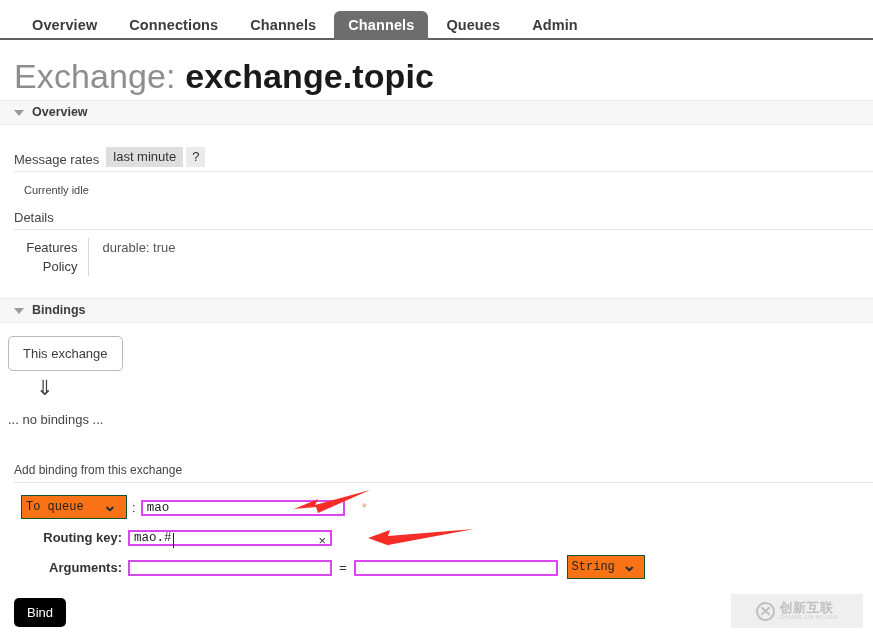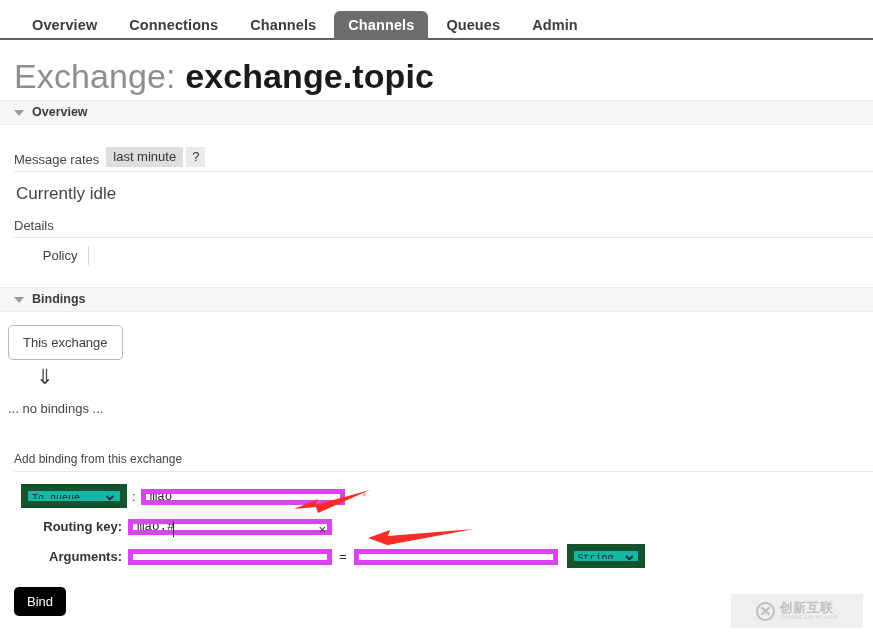--- a/index.html
+++ b/index.html
@@ -105,22 +105,22 @@
     margin-top: 8px;
   }
   .help-chip {
     background: #eaeaea;
     color: #333;
     padding: 2px 6px 3px 6px;
     cursor: pointer;
   }
 
   #idle-line {
-    margin: 12px 0 0 16px;
-    font-size: 17px;
+    margin: 12px 0 0 24px;
+    font-size: 11px;
     color: #454545;
   }
   #details-line {
     margin: 14px 0 3px 14px;
     font-size: 13px;
     color: #454545;
     padding-bottom: 4px;
     border-bottom: 1px solid #e6e6e6;
     width: 859px;
   }
@@ -201,24 +201,24 @@
     font-weight: bold;
   }
   .sel-cell {
     width: 128px;
     padding-left: 21px;
     display: flex;
     align-items: center;
   }
   select.mini {
     font-family: "Liberation Mono", monospace;
-    font-size: 10px;
+    font-size: 12px;
     color: #222;
-    background: #14b8a6;
-    border: 7px solid #14532d;
+    background: #f97316;
+    border: 1px solid #14532d;
     border-radius: 0;
     padding: 2px 2px 2px 4px;
     height: 24px;
     width: 106px;
     -webkit-appearance: none;
     appearance: none;
   }
   .sel-wrap { position: relative; display: inline-block; }
   .sel-wrap .chev {
     position: absolute;
@@ -226,21 +226,21 @@
     pointer-events: none;
     font-size: 11px;
     color: #1b3040;
     font-weight: bold;
   }
   .colon { padding: 0 5px 0 4px; font-size: 13px; color: #333; }
   input.txt {
     font-family: "Liberation Mono", monospace;
     font-size: 12.5px;
     color: #222;
-    border: 5px solid #d946ef;
+    border: 2px solid #d946ef;
     border-radius: 0;
     height: 16px;
     width: 204px;
     padding: 2px 18px 2px 4px;
     background: #ffffff;
     outline: none;
   }
   .inp-wrap { position: relative; display: inline-block; }
   .clear-x {
     position: absolute;
@@ -374,20 +374,24 @@
   <span class="rate-chip">last minute</span>
   <span class="help-chip">?</span>
 </div>
 
 <div id="idle-line">Currently idle</div>
 
 <div id="details-line">Details</div>
 
 <table id="details-table">
   <tbody>
+  <tr>
+    <th>Features</th>
+    <td><span class="feat">durable: true</span></td>
+  </tr>
   <tr>
     <th>Policy</th>
     <td></td>
   </tr>
 </tbody>
   </table>
 
 
 <div class="section-head" style="margin-top:22px;">
   <span class="tri"></span>

